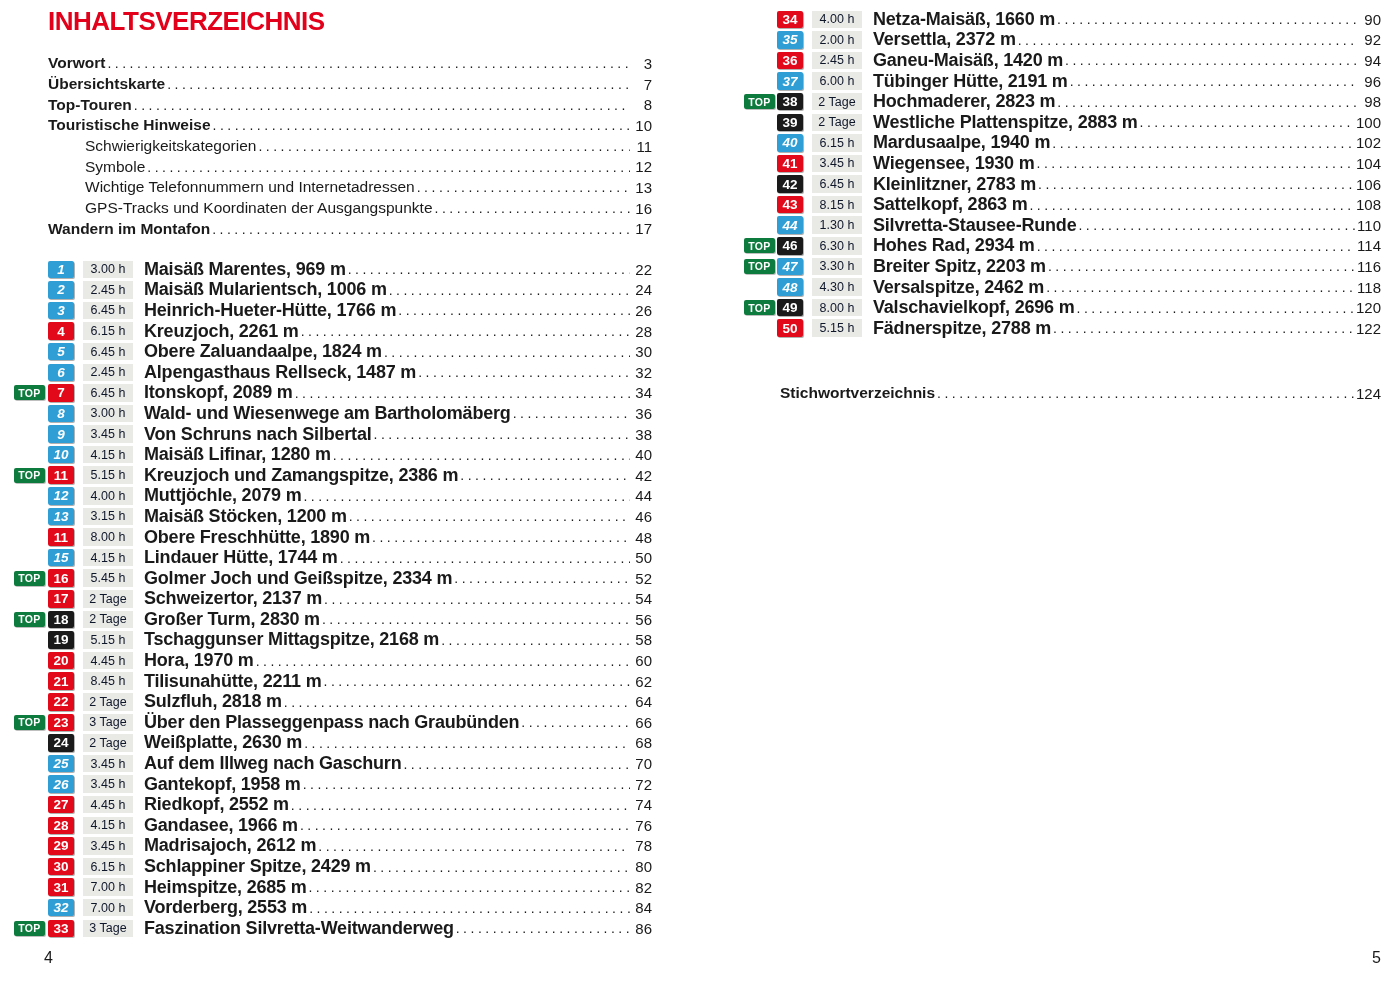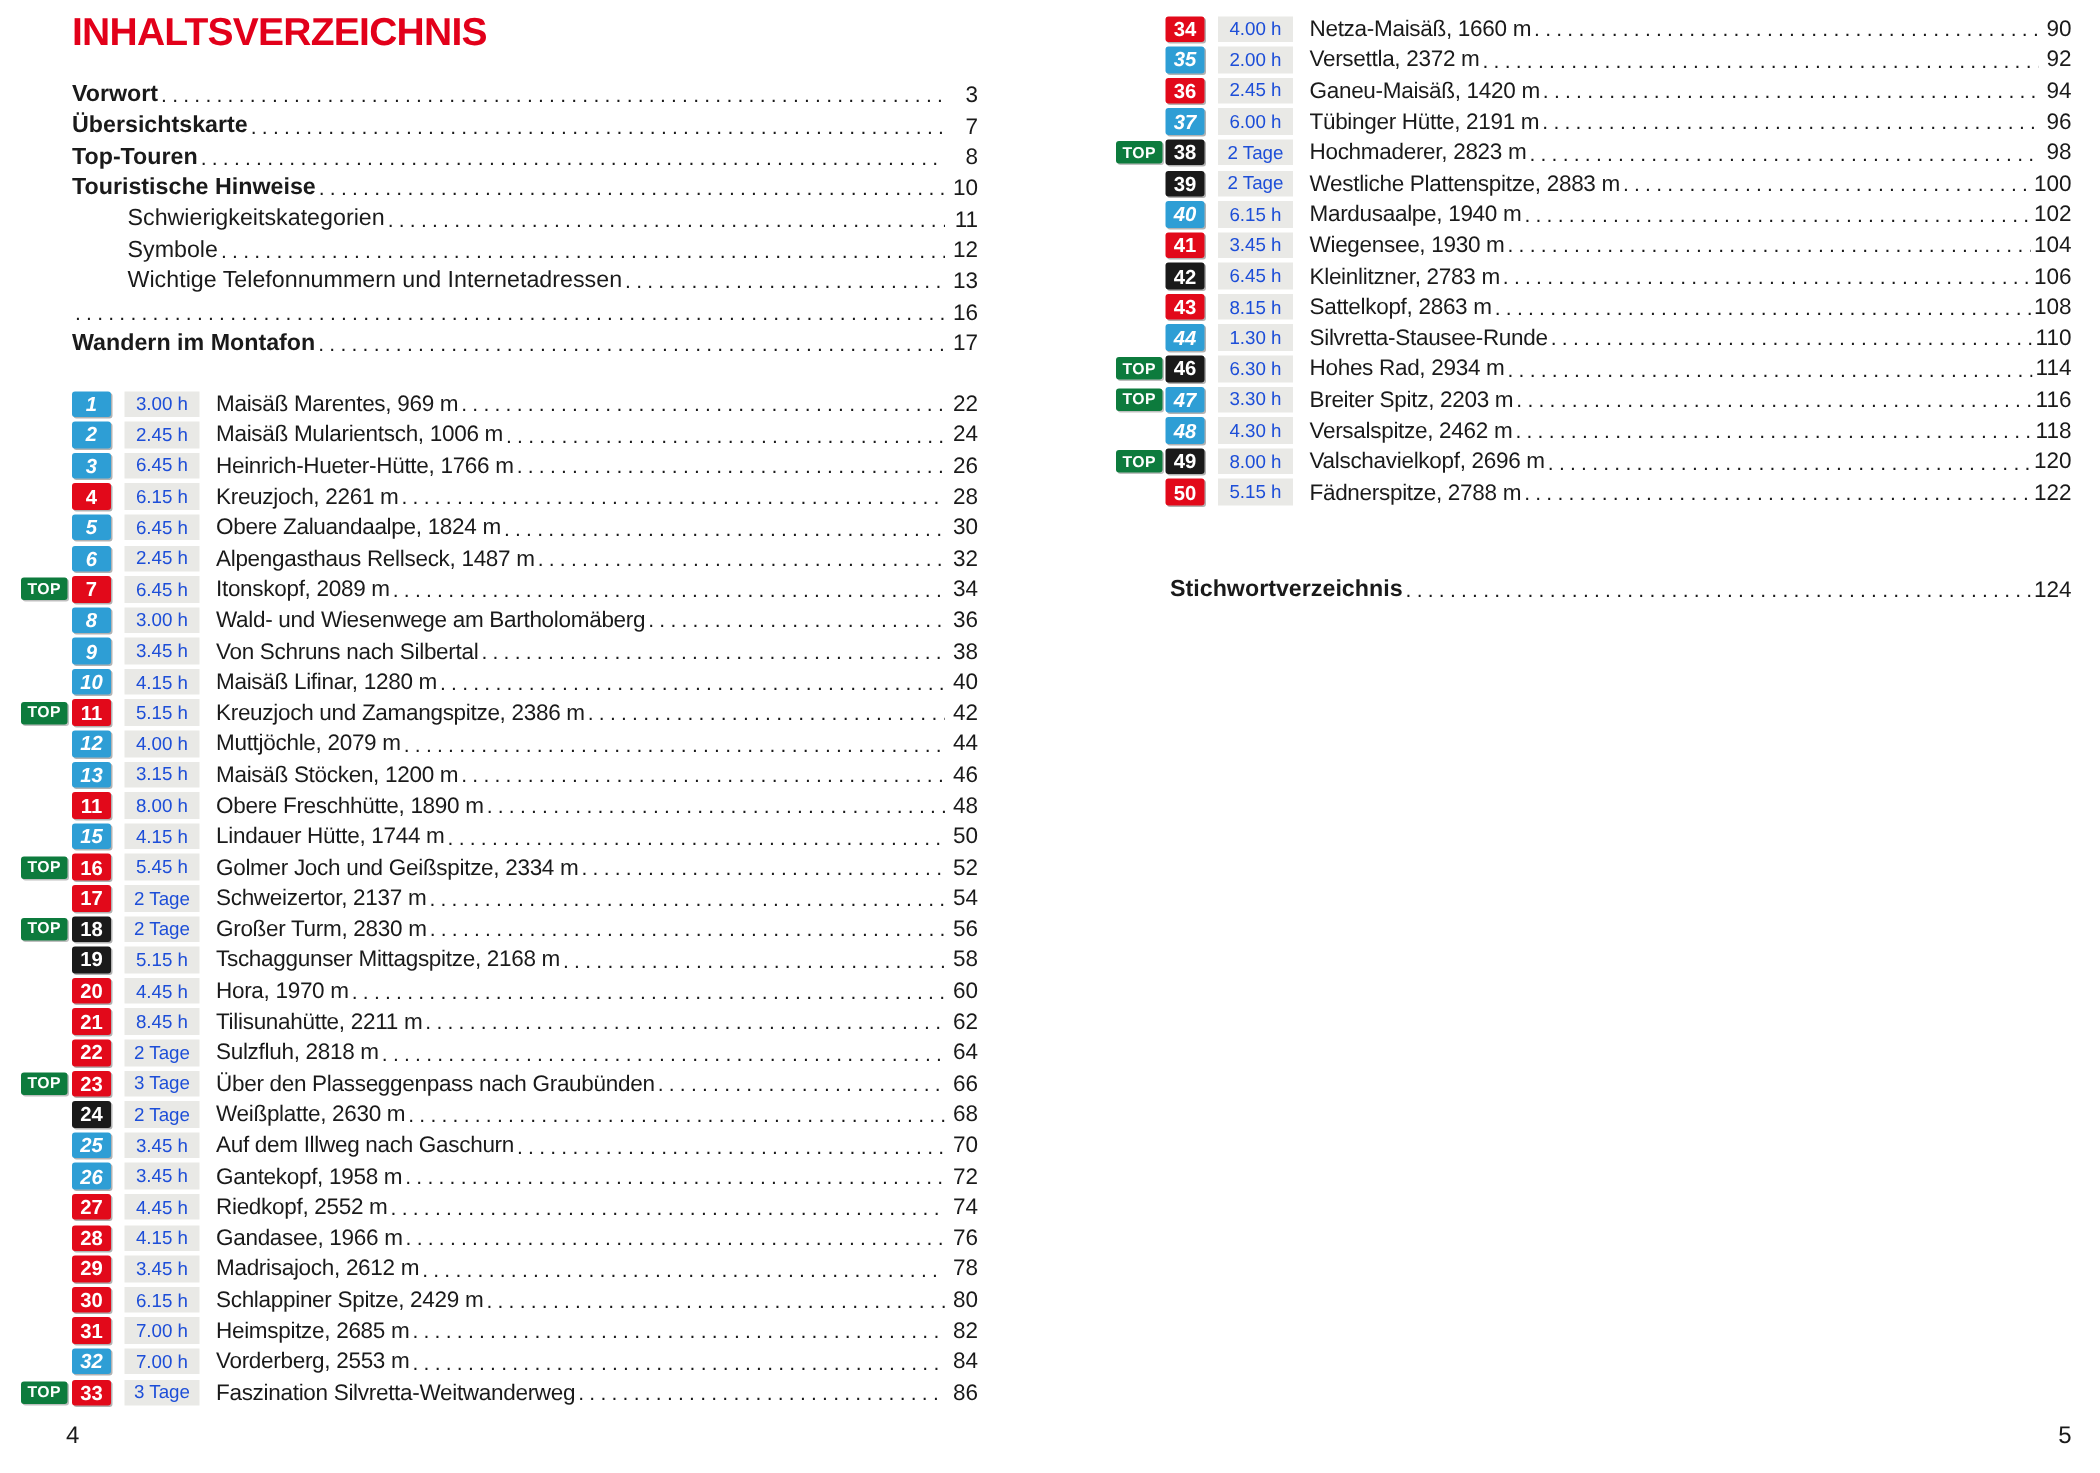--- a/index.html
+++ b/index.html
@@ -50,26 +50,26 @@
     display: flex; align-items: center; justify-content: center;
     box-shadow: 1px 1px 0 rgba(0,0,0,0.3);
   }
   .badge-blue  { background: var(--badge-blue,  #2e9ed5); font-style: italic; }
   .badge-red   { background: var(--badge-red,   #e2091a); }
   .badge-black { background: var(--badge-black, #1a1a1a); }
 
   .duration {
     flex: 0 0 50px; margin-left: 9px; height: 17.5px;
     background: var(--duration-bg, #e9e9e6);
-    font-size: 12.5px; color: #1d4ed8;
+    font-size: 12.5px; color: #0f172a;
     display: flex; align-items: center; justify-content: center;
     white-space: nowrap;
   }
   .tour-title {
-    margin-left: 11px; font-weight: normal; font-size: 15px;
+    margin-left: 11px; font-weight: bold; font-size: 18px;
     white-space: nowrap; letter-spacing: -0.2px;
   }
   .dots {
     flex: 1; overflow: hidden; white-space: nowrap;
     font-size: 14px; letter-spacing: 3.5px; margin: 0 2px;
   }
   .dots::after {
     content: "...................................................................................................................................................";
   }
   .page-num { font-size: 15px; text-align: right; min-width: 20px; white-space: nowrap; }
@@ -117,20 +117,21 @@
     <span class="fm-label">Symbole</span>
     <span class="dots"></span>
     <span class="page-num">12</span>
   </div>
         <div class="fm-row indent">
     <span class="fm-label">Wichtige Telefonnummern und Internetadressen</span>
     <span class="dots"></span>
     <span class="page-num">13</span>
   </div>
         <div class="fm-row indent">
+    <span class="fm-label">GPS-Tracks und Koordinaten der Ausgangspunkte</span>
     <span class="dots"></span>
     <span class="page-num">16</span>
   </div>
         <div class="fm-row bold">
     <span class="fm-label">Wandern im Montafon</span>
     <span class="dots"></span>
     <span class="page-num">17</span>
   </div>
       </div>
     <div class="tours" id="tours-left">

